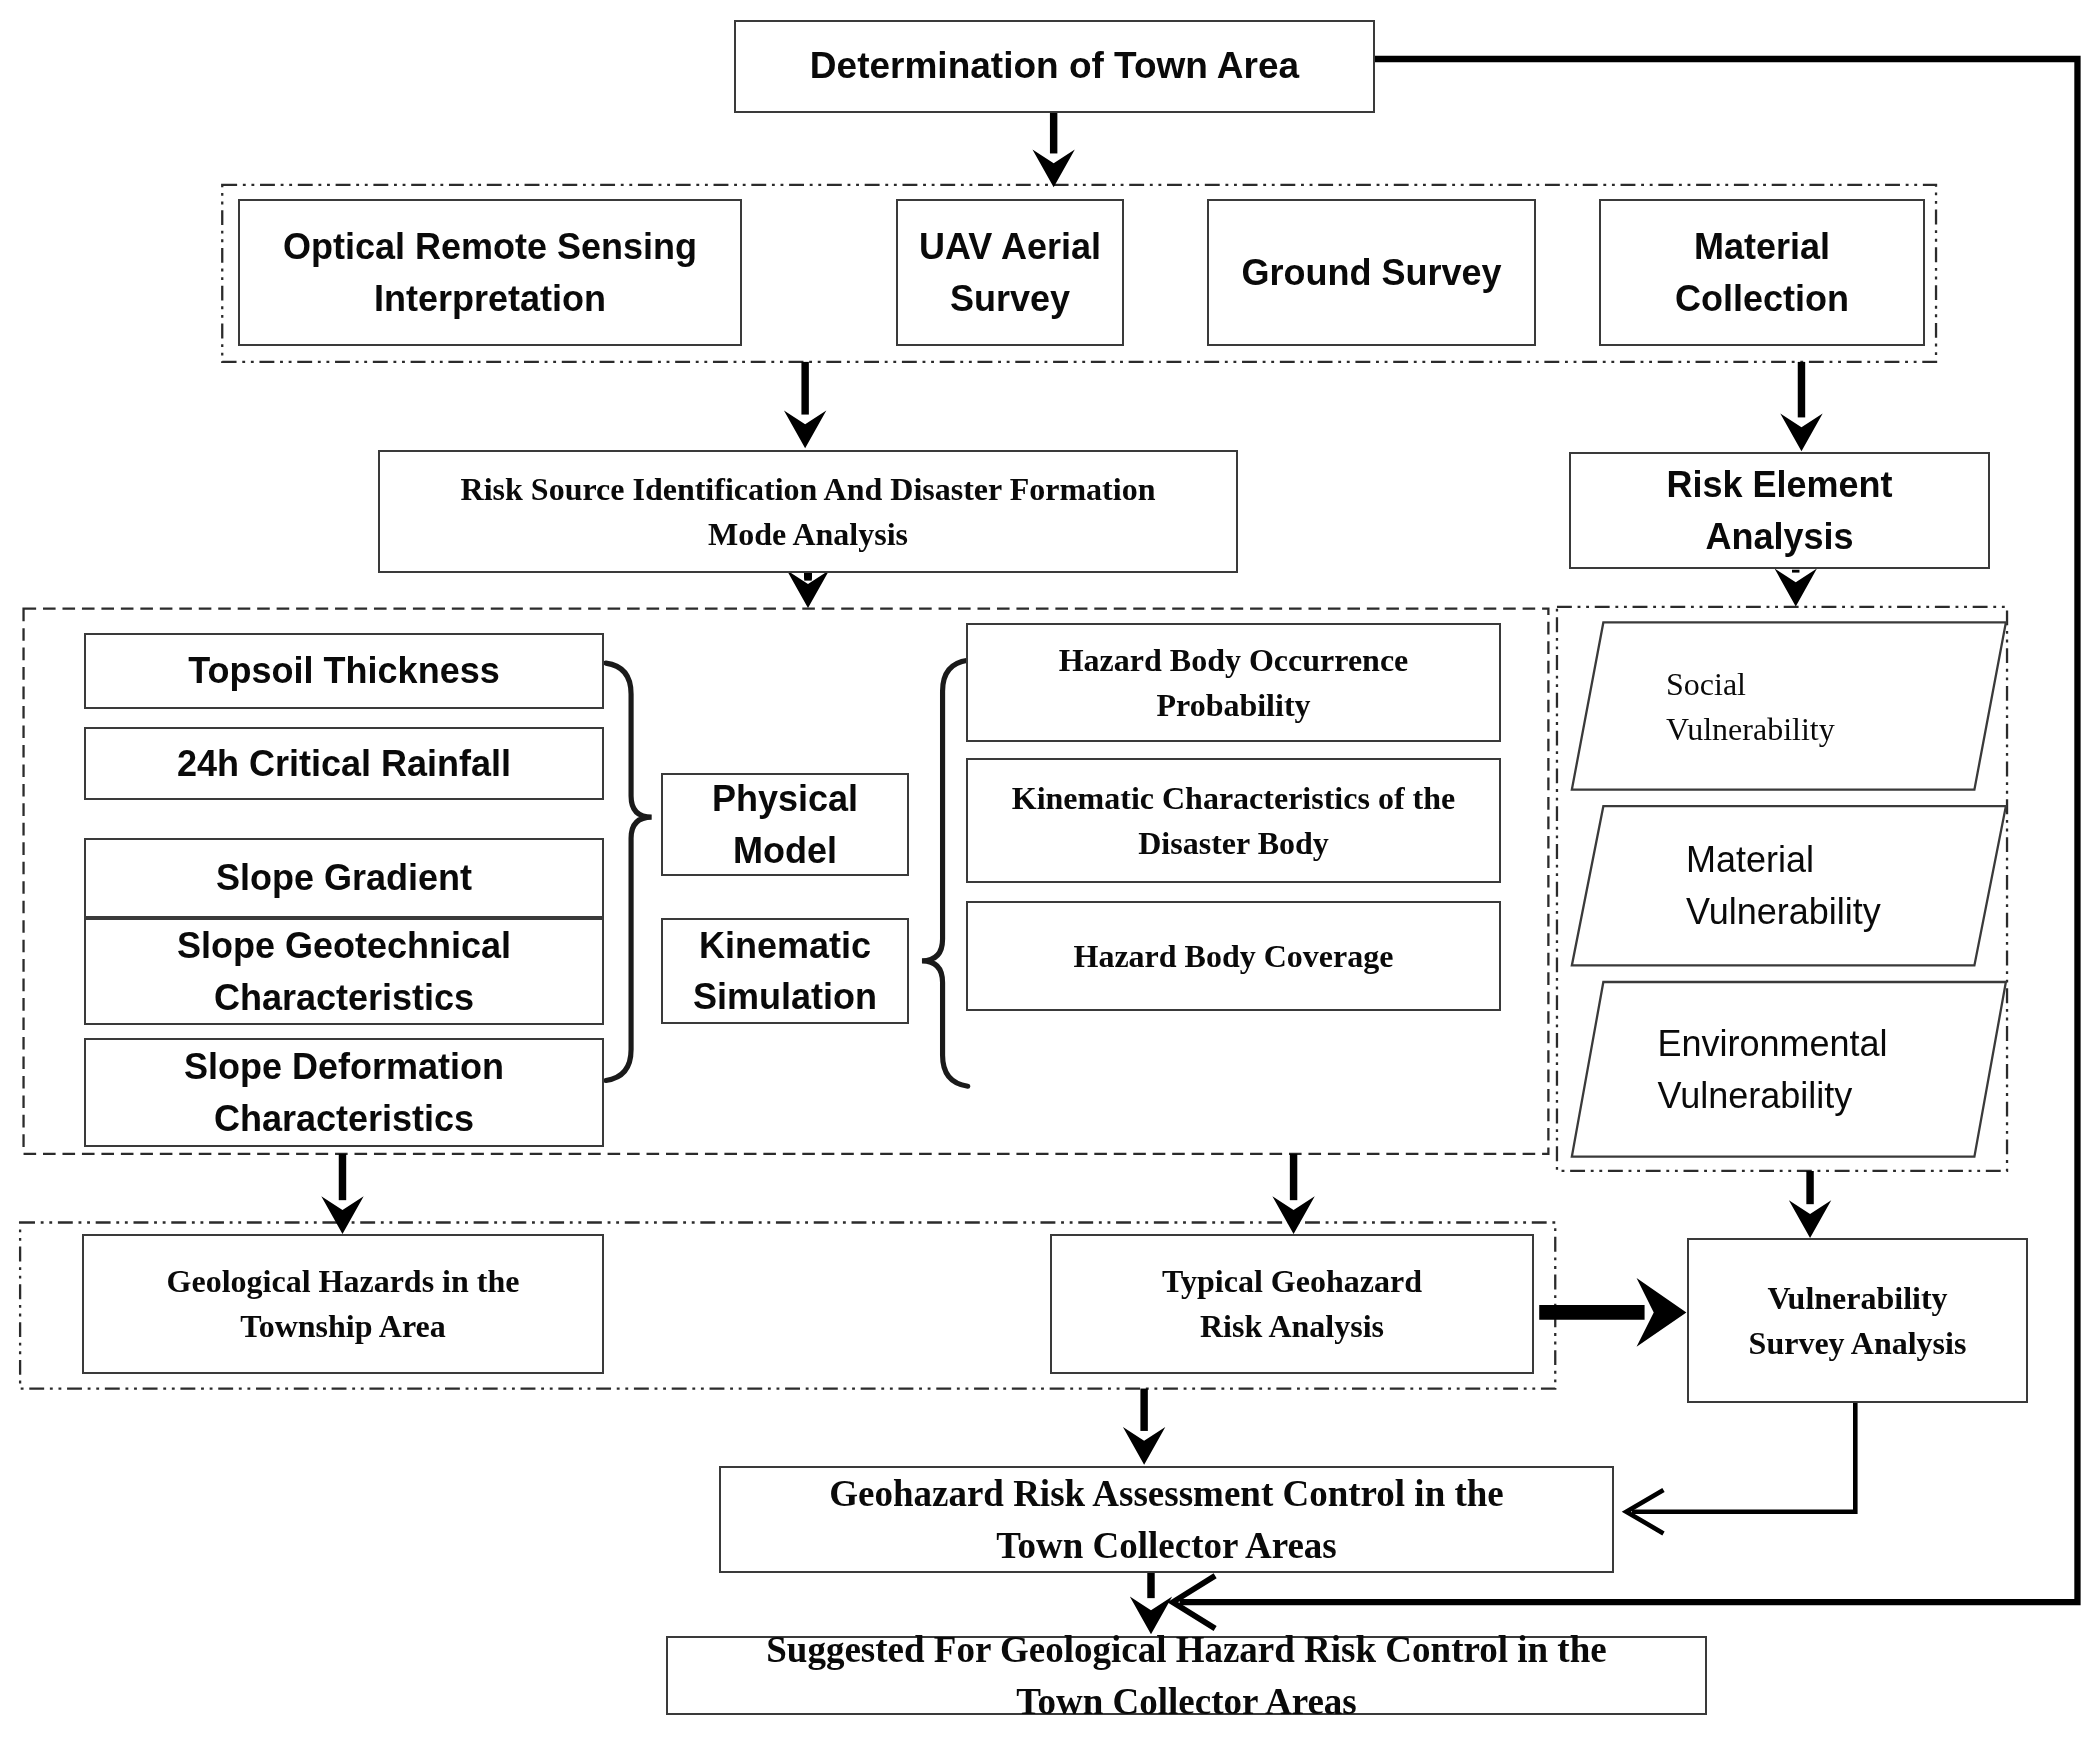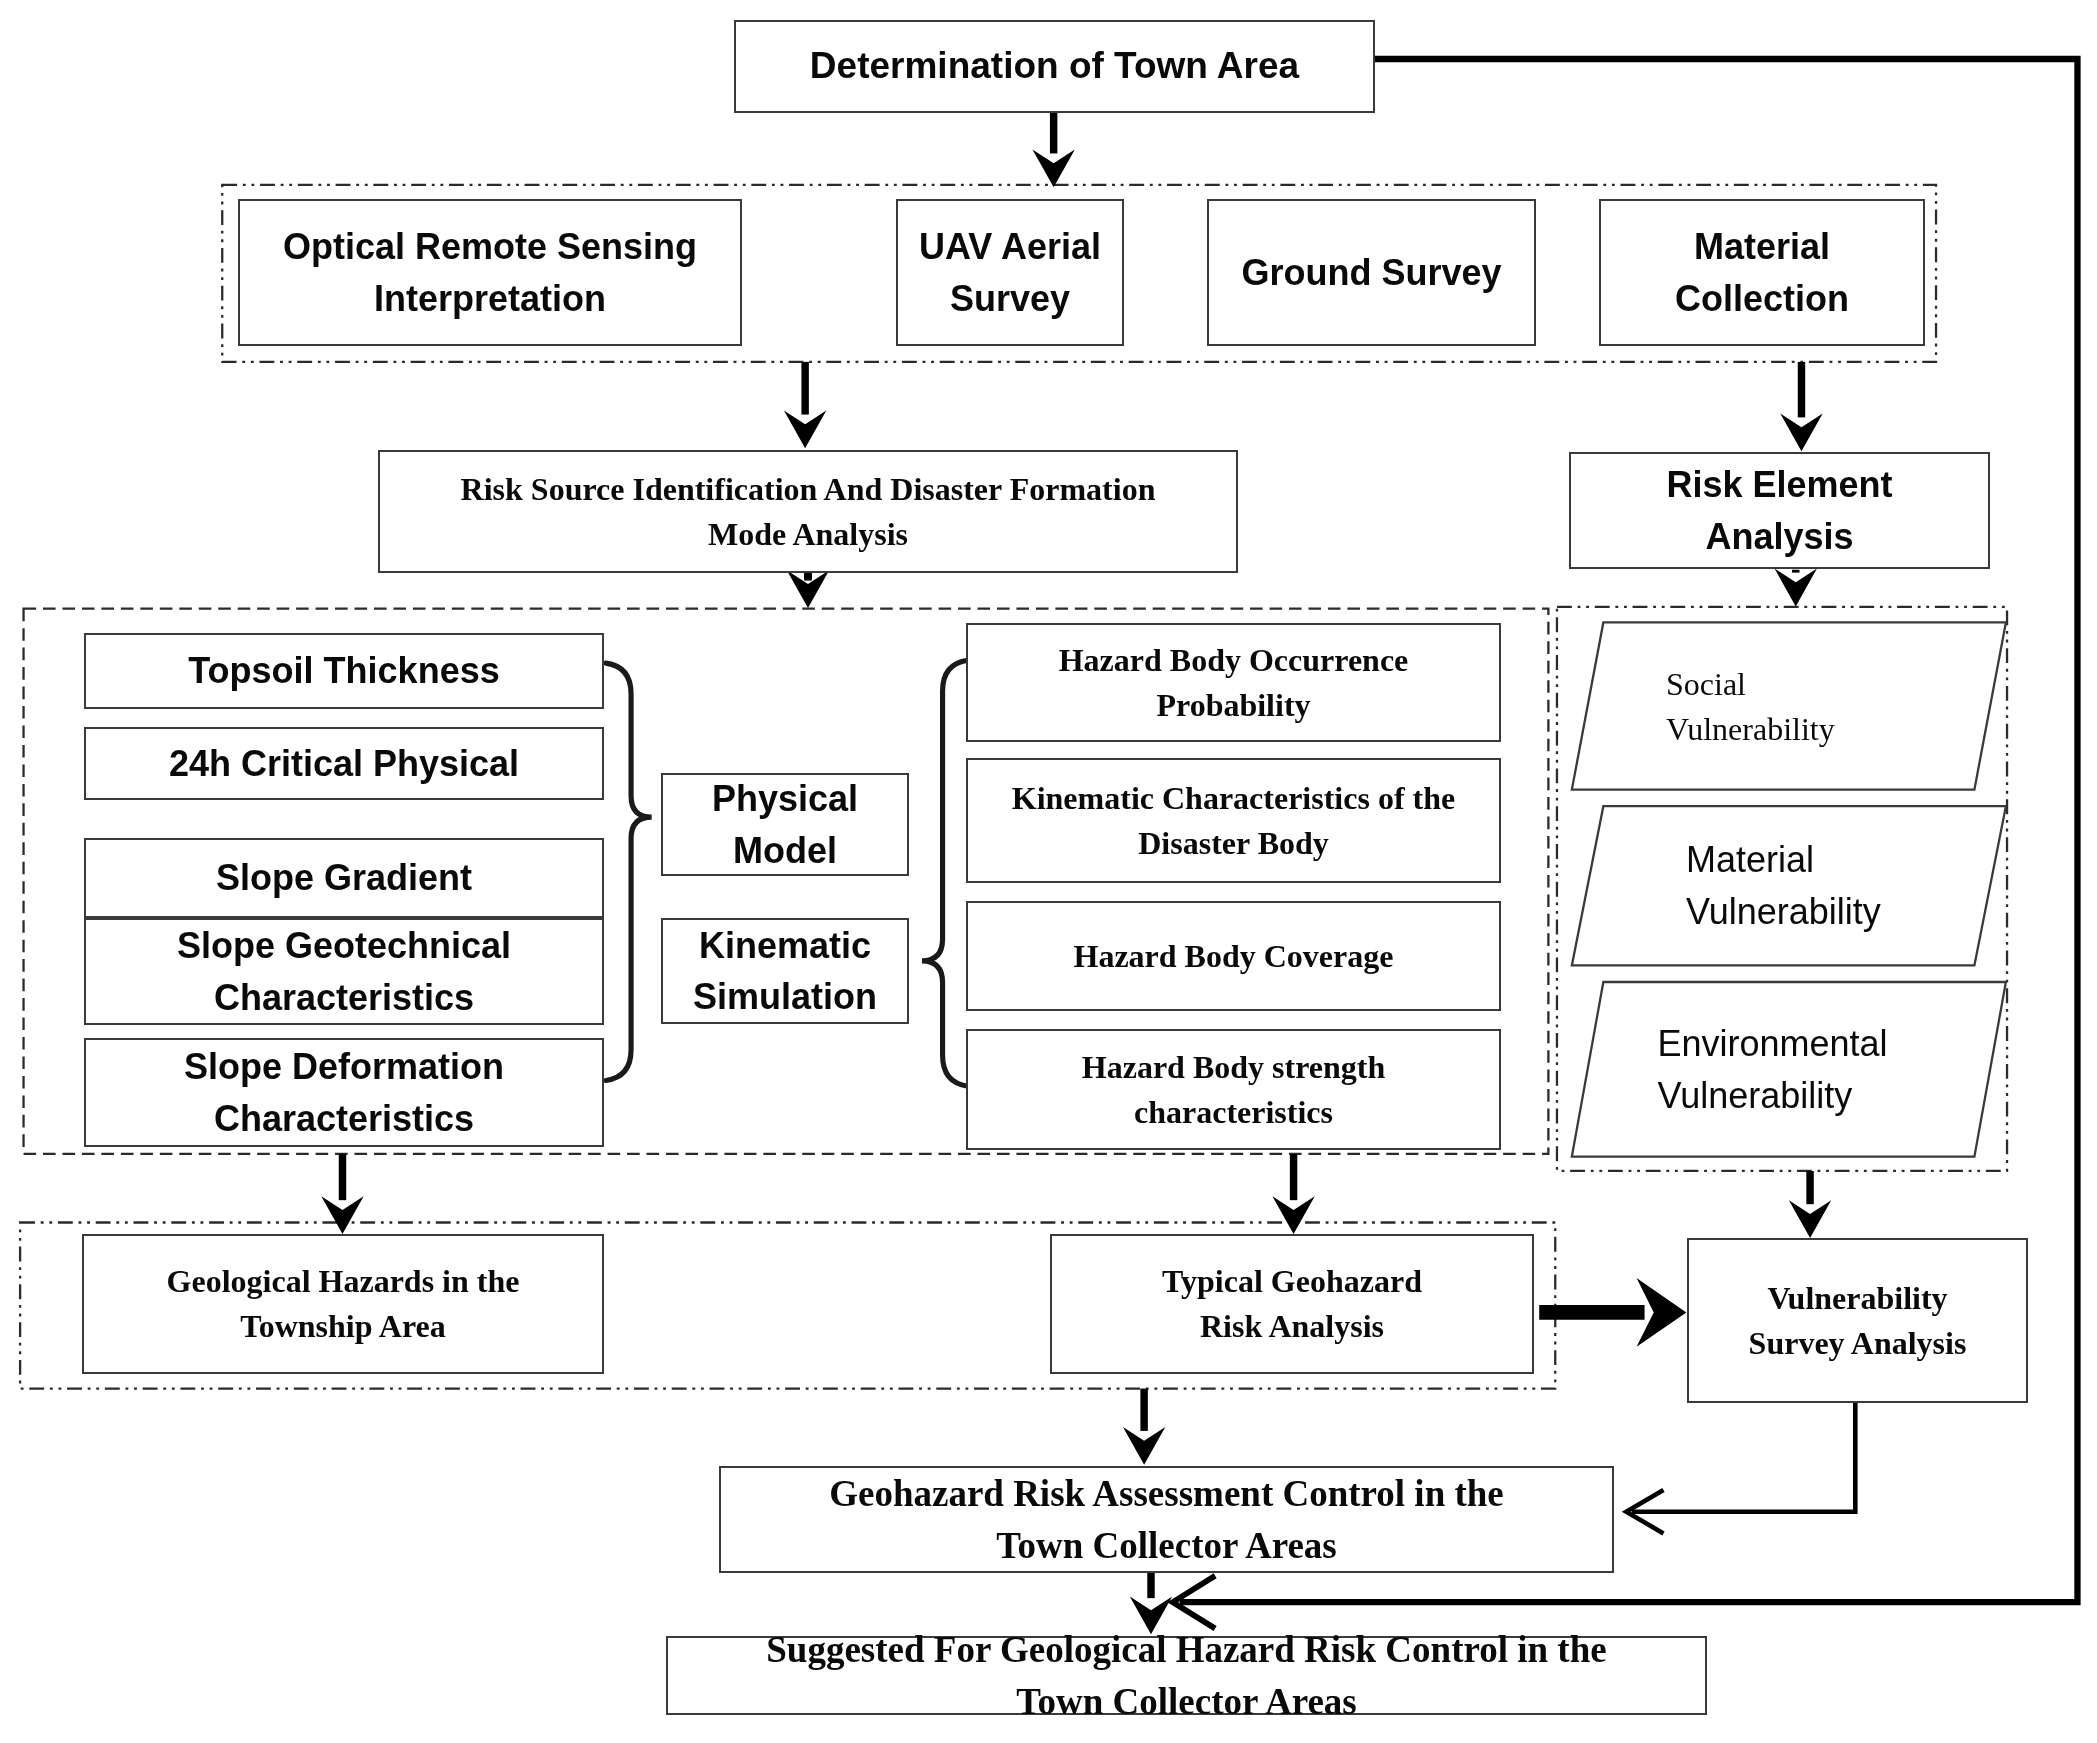--- a/index.html
+++ b/index.html
@@ -151,21 +151,21 @@
     <span class="lbl" style="max-width:739px">Risk Source Identification And Disaster Formation Mode Analysis</span>
   </div>
   <div class="box sans" style="left:1569px;top:452px;width:421px;height:117px">
     <span class="lbl" style="max-width:258px">Risk Element Analysis</span>
   </div>
 
   <div class="box sans" style="left:84px;top:633px;width:520px;height:76px">
     <span class="lbl">Topsoil Thickness</span>
   </div>
   <div class="box sans" style="left:84px;top:727px;width:520px;height:73px">
-    <span class="lbl">24h Critical Physical</span>
+    <span class="lbl">24h Critical Rainfall</span>
   </div>
   <div class="box sans" style="left:84px;top:838px;width:520px;height:80px">
     <span class="lbl">Slope Gradient</span>
   </div>
   <div class="box sans" style="left:84px;top:918px;width:520px;height:107px">
     <span class="lbl" style="max-width:355px">Slope Geotechnical Characteristics</span>
   </div>
   <div class="box sans" style="left:84px;top:1038px;width:520px;height:109px">
     <span class="lbl" style="max-width:355px">Slope Deformation Characteristics</span>
   </div>
@@ -179,23 +179,20 @@
 
   <div class="box serif" style="left:966px;top:623px;width:535px;height:119px">
     <span class="lbl" style="max-width:401px">Hazard Body Occurrence Probability</span>
   </div>
   <div class="box serif" style="left:966px;top:758px;width:535px;height:125px">
     <span class="lbl" style="max-width:458px">Kinematic Characteristics of the Disaster Body</span>
   </div>
   <div class="box serif" style="left:966px;top:901px;width:535px;height:110px">
     <span class="lbl">Hazard Body Coverage</span>
   </div>
-  <div class="box serif" style="left:966px;top:1029px;width:535px;height:121px">
-    <span class="lbl" style="max-width:367px">Hazard Body strength characteristics</span>
-  </div>
 
   <div class="plain serif" style="left:1572px;top:623px;width:434px;height:167px">
     <span class="lbl" style="max-width:246px">Social Vulnerability</span>
   </div>
   <div class="plain sans" style="left:1572px;top:806px;width:434px;height:159px">
     <span class="lbl" style="max-width:206px">Material Vulnerability</span>
   </div>
   <div class="plain sans" style="left:1572px;top:982px;width:434px;height:175px">
     <span class="lbl" style="max-width:263px">Environmental Vulnerability</span>
   </div>

